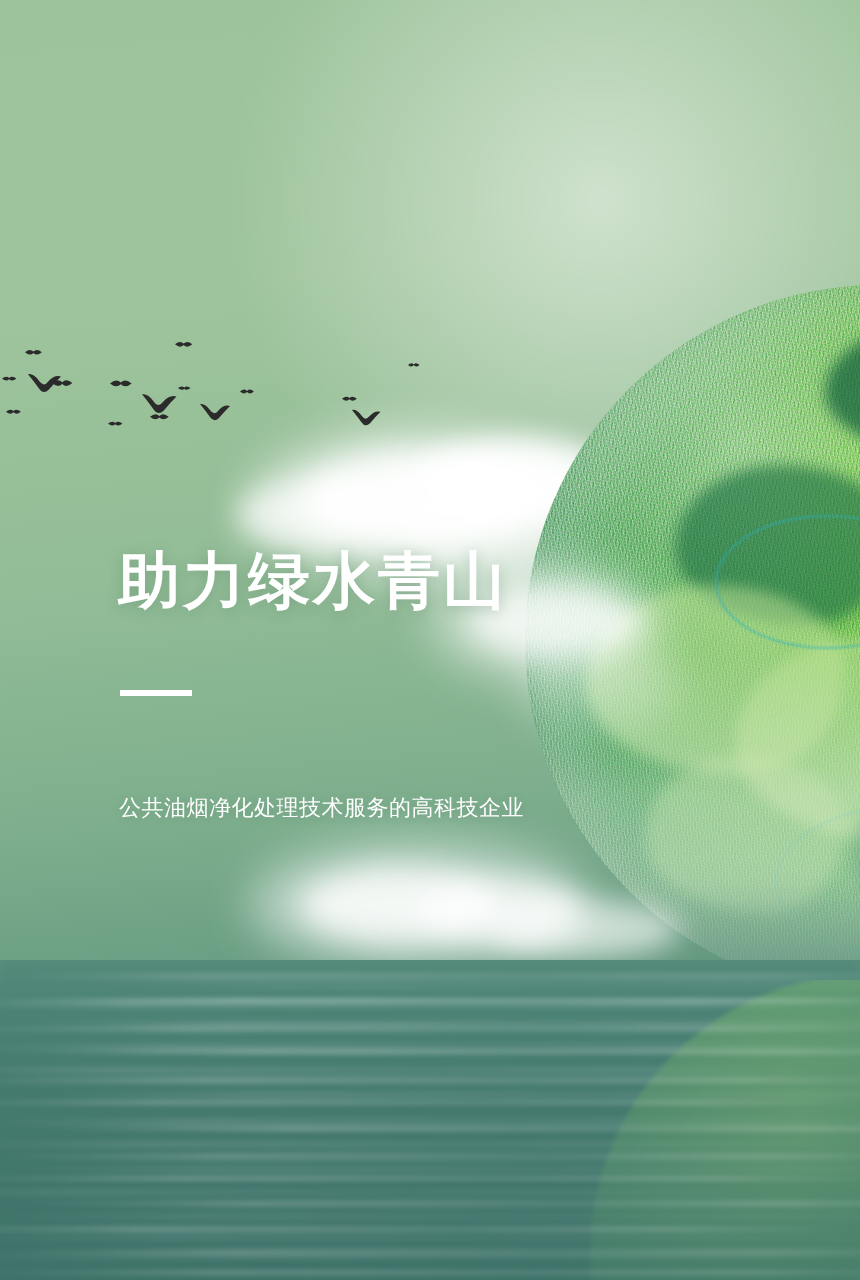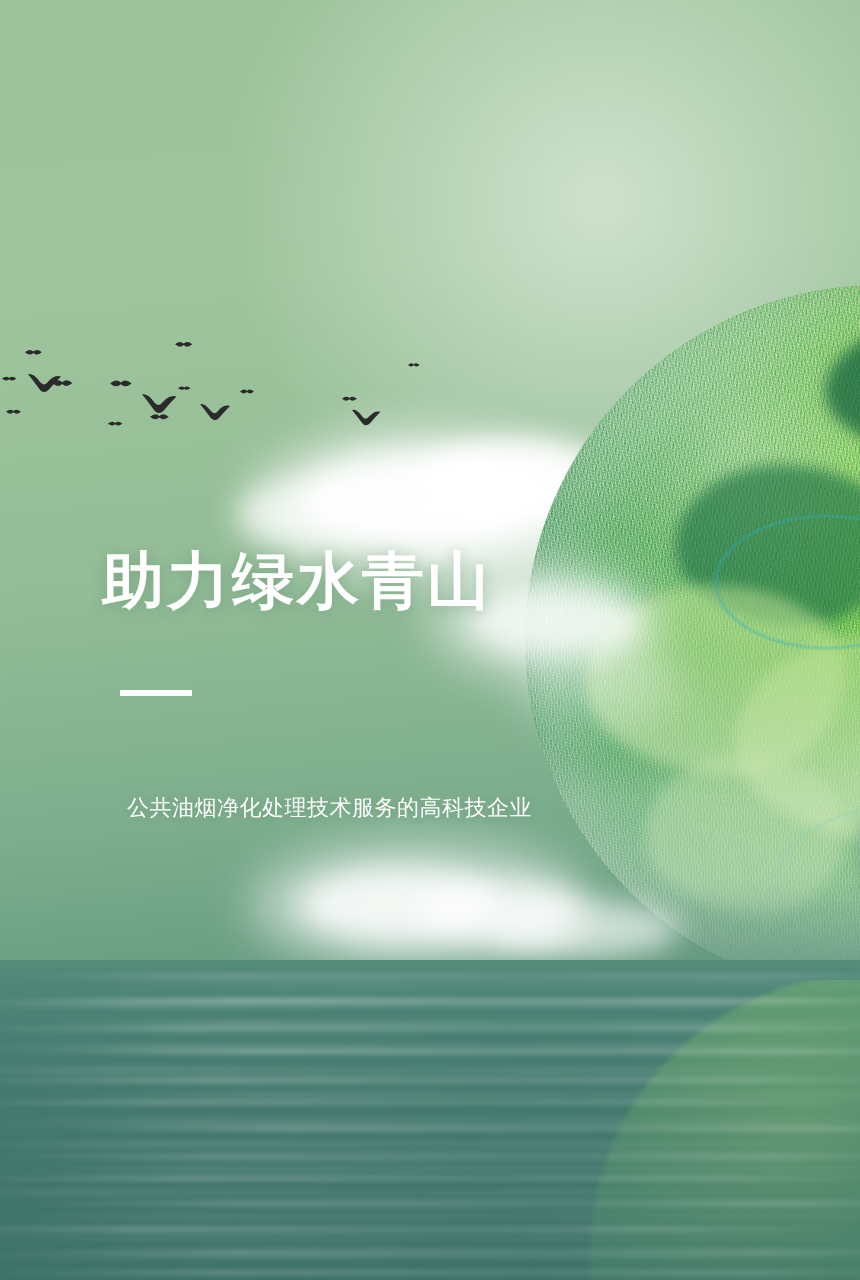--- a/index.html
+++ b/index.html
@@ -108,40 +108,40 @@
   }
 
   
   .birds{position:absolute;left:0;top:330px;width:470px;height:150px;}
   .bird{position:absolute;}
   .bird svg{display:block;overflow:visible;}
 
   
   .content{position:absolute;left:0;top:0;width:860px;height:1280px;}
   .headline{
-    position:absolute;left:102px;top:498px;
+    position:absolute;left:118px;top:498px;
     font-size:62px;line-height:82px;
     font-weight:700;color:#ffffff;
     letter-spacing:3px;
     text-shadow:0 2px 14px rgba(60,110,80,.30);
     white-space:nowrap;
   }
   .headline .l2{display:block;}
   .divider{
     position:absolute;left:120px;top:690px;
     width:72px;height:6px;background:#ffffff;
   }
   .subtitle{
     position:absolute;left:119px;top:766px;
     font-size:22px;line-height:40px;
     color:#ffffff;font-weight:400;letter-spacing:.5px;
     text-shadow:0 1px 8px rgba(60,110,80,.26);
     white-space:nowrap;
   }
-  .subtitle .s2{display:block;margin-left:8px;}
+  .subtitle .s2{display:block;}
 </style>
 </head>
 <body>
 
 <div class="poster">
 
   <div class="sky">
     <div class="sky-glow"></div>
   </div>
 

